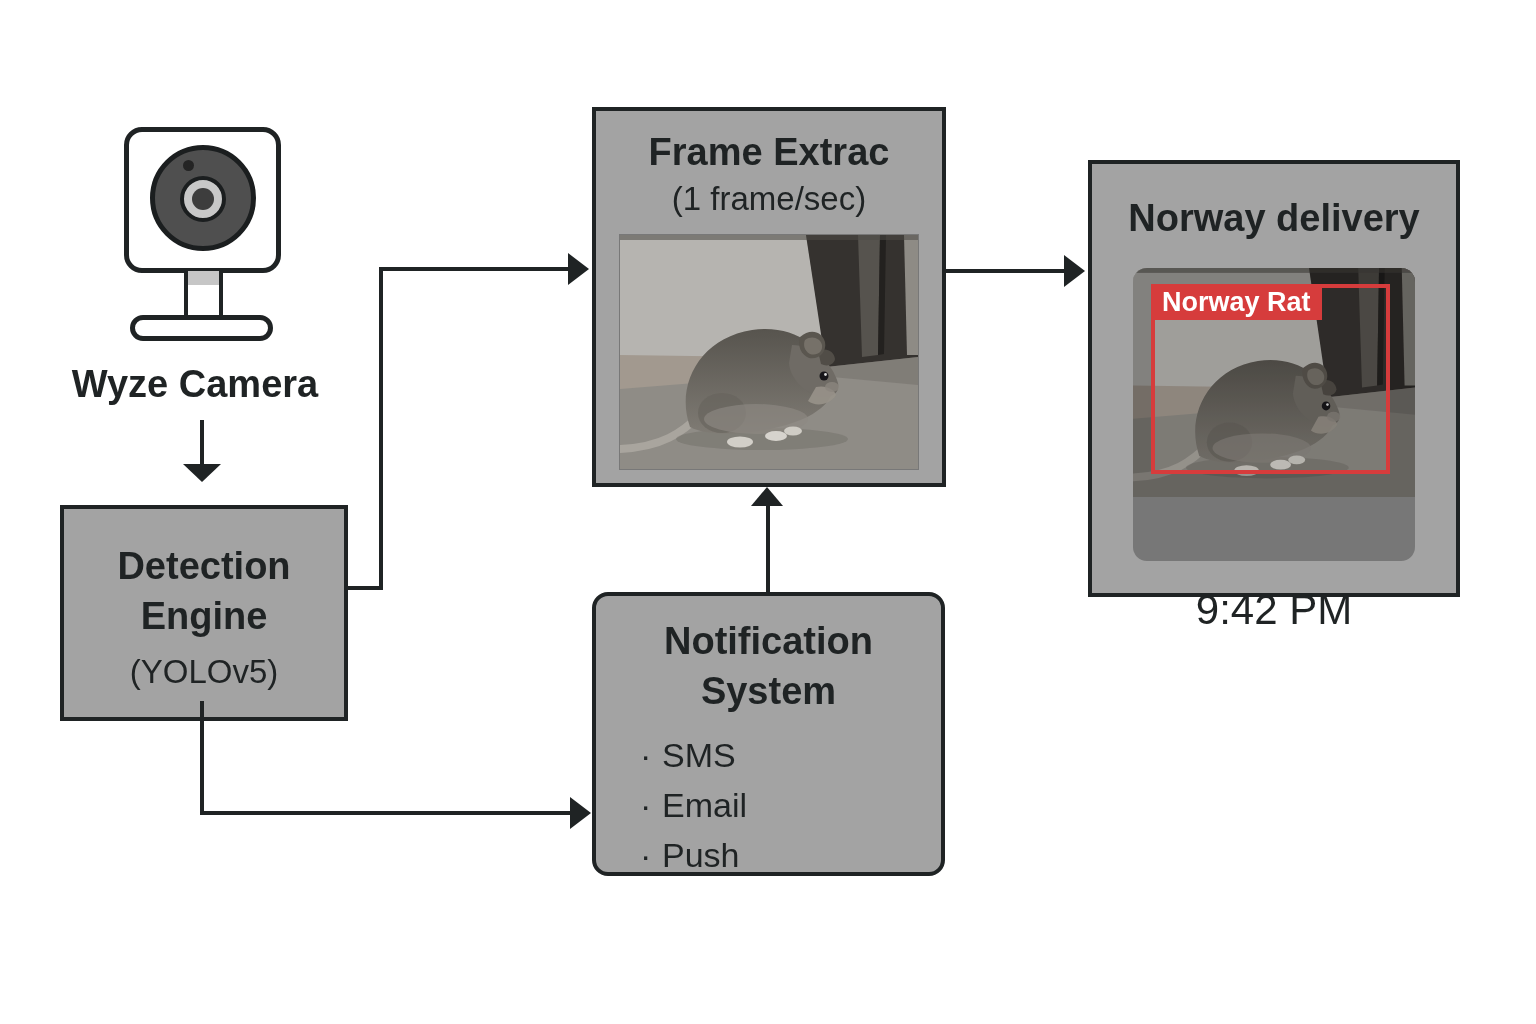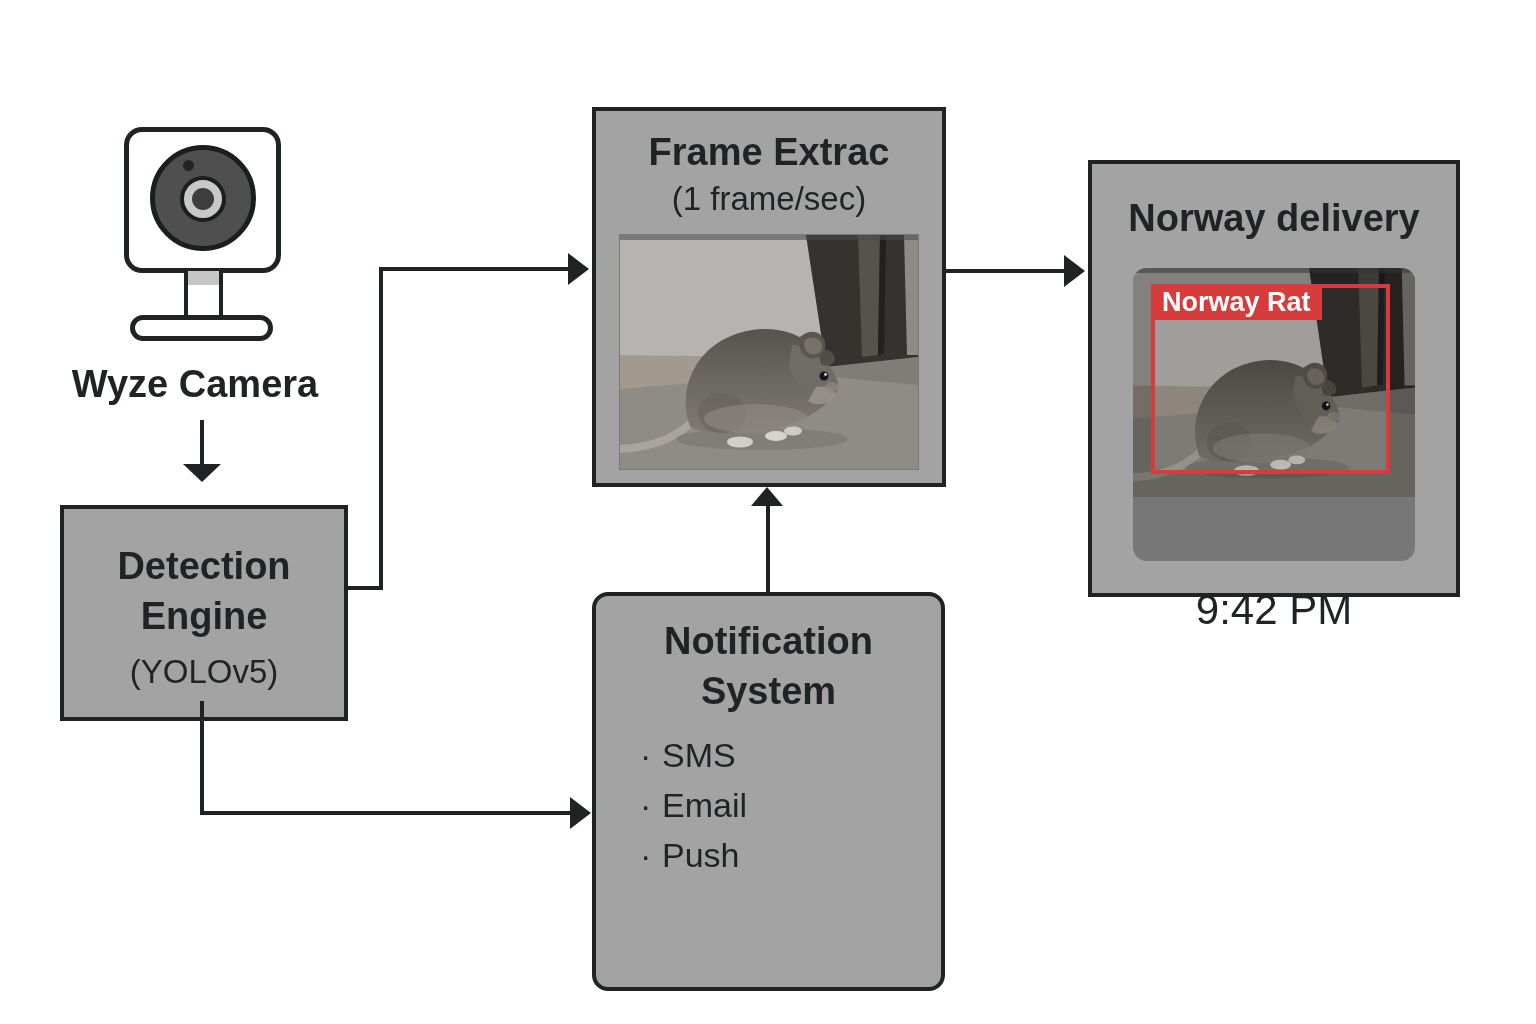--- a/index.html
+++ b/index.html
@@ -19,21 +19,21 @@
   .cam-neck-band { height:14px; width:100%; background:#c6c6c6; }
   .cam-base { left:130px; top:315px; width:143px; height:26px; border:5px solid var(--ink); border-radius:13px; background:#fff; }
 
   .wyze-label { left:20px; top:363px; width:350px; text-align:center; font-size:38px; font-weight:bold; }
 
   
   .box { position:absolute; border:4px solid var(--ink); background:#a3a3a3; }
   .det-box   { left:60px;   top:485px; width:288px; height:216px; text-align:center; padding-top:32px;margin-top:20px; }
   .frame-box { left:592px;  top:107px; width:354px; height:380px; text-align:center; padding-top:16px; }
   .alert-box { left:1088px; top:160px; width:372px; height:437px; text-align:center; padding-top:32px; }
-  .notif-box { left:592px;  top:592px; width:353px; height:399px; border-radius:16px; padding-top:20px; text-align:center; }
+  .notif-box { left:592px;  top:592px; width:353px; height:284px; border-radius:16px; padding-top:20px; text-align:center; }
 
   .t-bold { font-size:38px; font-weight:bold; line-height:50px; }
   .t-sub  { font-size:33px; font-weight:normal; line-height:46px; margin-top:8px; }
   .frame-box .t-bold { line-height:50px; }
   .frame-box .t-sub  { line-height:44px; margin-top:0; }
   .alert-box .t-bold { line-height:44px; }
 
   .frame-photo { display:block; margin:14px auto 0; outline:1px solid rgba(40,40,40,.35); }
 
   .alert-img { position:relative; width:282px; height:293px; margin:28px auto 0; border-radius:14px; overflow:hidden; background:#777; }

